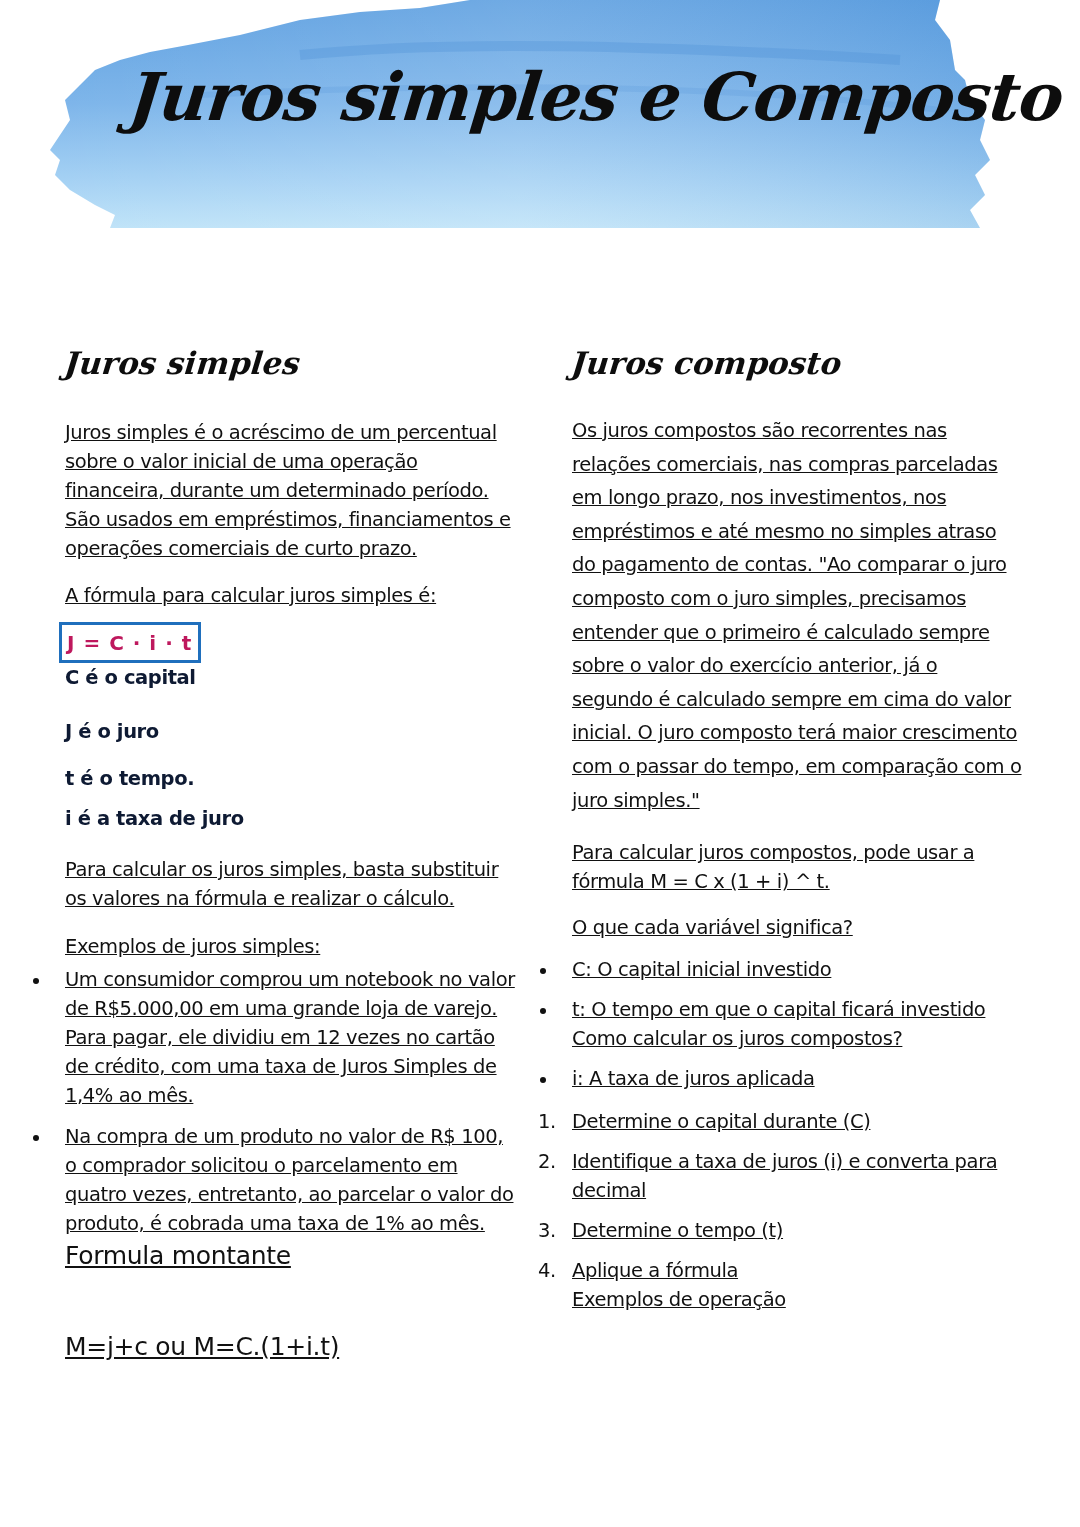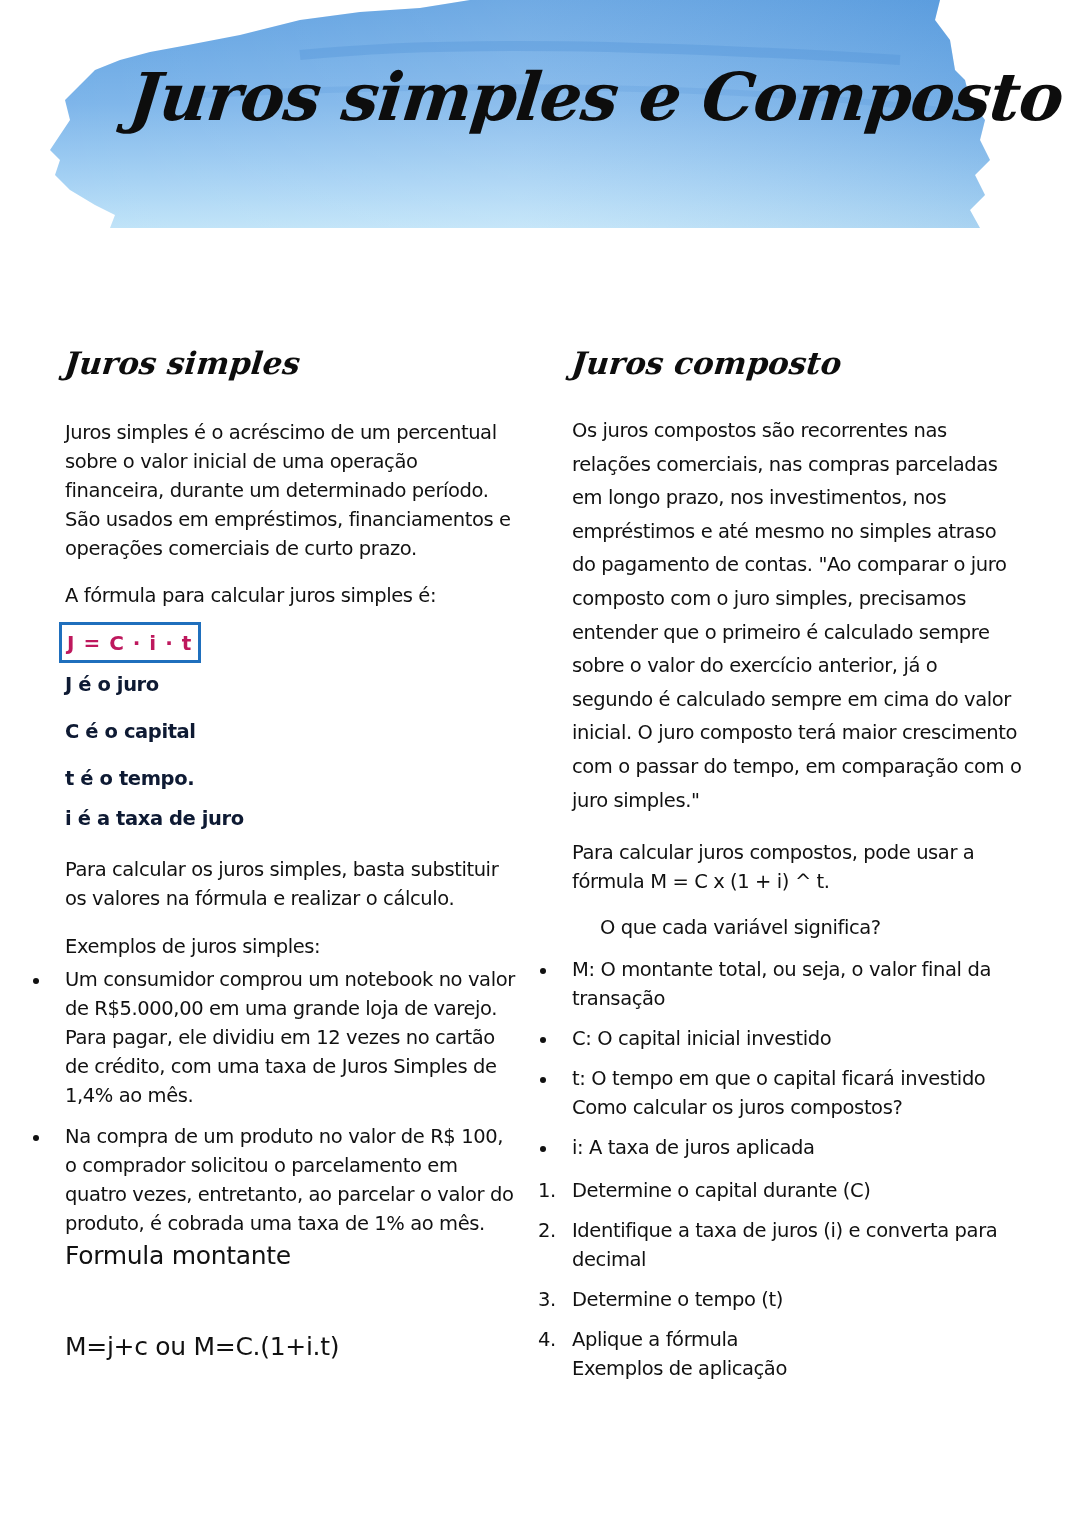--- a/index.html
+++ b/index.html
@@ -21,21 +21,21 @@
   .col-right { left: 572px; width: 450px; }
 
   .section-heading {
     font-family: "DejaVu Serif", serif; font-style: italic; font-weight: bold;
     font-size: 31px; color: #0d0d0d; height: 56px; line-height: 56px;
     transform: skewX(-6deg);
   }
 
   .para {
     font-family: "DejaVu Sans", sans-serif; font-size: 19.5px; line-height: 29px;
-    letter-spacing: -0.4px; color: #111;
+    letter-spacing: -0.4px; color: #111; text-decoration: underline;
   }
   .para-right { line-height: 33.6px; }
 
   .formula-box {
     display: inline-block; border: 3px solid #1f6fbd; padding: 2px 6px 1px 0px;
     margin-left: -6px; padding-left: 5px;
     font-family: "DejaVu Sans", sans-serif; font-weight: bold; font-size: 20px;
     color: #be185d; letter-spacing: 1px; line-height: 32px;
   }
   .var-def {
@@ -87,22 +87,22 @@
   <div class="section-heading">Juros simples</div>
 
   <p class="para" style="margin-top:27px;">Juros simples é o acréscimo de um percentual sobre o valor inicial de uma operação financeira, durante um determinado período. São usados em empréstimos, financiamentos e operações comerciais de curto prazo.</p>
 
   <p class="para" style="margin-top:18px;">A fórmula para calcular juros simples é:</p>
 
   <div style="margin-top:12px; height:40px;">
     <span class="formula-box">J = C · i · t</span>
   </div>
 
+  <div class="var-def" style="height:47px; line-height:32px;">C é o capital</div>
   <div class="var-def" style="margin-top:7px; height:47px; line-height:32px;">J é o juro</div>
-  <div class="var-def" style="height:47px; line-height:32px;">C é o capital</div>
   <div class="var-def" style="height:40px; line-height:32px;">t é o tempo.</div>
   <div class="var-def" style="height:47px; line-height:32px;">i é a taxa de juro</div>
 
   <p class="para" style="margin-top:5px;">Para calcular os juros simples, basta substituir os valores na fórmula e realizar o cálculo.</p>
 
   <p class="para" style="margin-top:19px;">Exemplos de juros simples:</p>
 
   <ul class="bullet-list" style="margin-top:4px;">
     <li class="para">
       <span class="dot"></span>
@@ -119,27 +119,23 @@
   <p class="para big" style="margin-top:55px;">M=j+c ou M=C.(1+i.t)</p>
 </div>
 
 <div class="col col-right">
   <div class="section-heading">Juros composto</div>
 
   <p class="para para-right" style="margin-top:23px;">Os juros compostos são recorrentes nas relações comerciais, nas compras parceladas em longo prazo, nos investimentos, nos empréstimos e até mesmo no simples atraso do pagamento de contas. "Ao comparar o juro composto com o juro simples, precisamos entender que o primeiro é calculado sempre sobre o valor do exercício anterior, já o segundo é calculado sempre em cima do valor inicial. O juro composto terá maior crescimento com o passar do tempo, em comparação com o juro simples."</p>
 
   <p class="para" style="margin-top:21px;">Para calcular juros compostos, pode usar a fórmula M = C x (1 + i) ^ t.</p>
 
-  <p class="para" style="margin-top:17px;margin-left:28px;">O que cada variável significa?</p>
+  <p class="para" style="margin-top:17px;">O que cada variável significa?</p>
 
   <ul class="bullet-list" style="margin-top:13px;">
-    <li class="para">
-      <span class="dot"></span>
-      <span>M: O montante total, ou seja, o valor final da transação</span>
-    </li>
     <li class="para" style="margin-top:11px;">
       <span class="dot"></span>
       <span>C: O capital inicial investido</span>
     </li>
     <li class="para" style="margin-top:11px;">
       <span class="dot"></span>
       <span>t: O tempo em que o capital ficará investido</span>
       <br>
       <span>Como calcular os juros compostos?</span>
     </li>
@@ -159,16 +155,16 @@
       <span>Identifique a taxa de juros (i) e converta para decimal</span>
     </li>
     <li class="para" style="margin-top:11px;">
       <span class="num">3.</span>
       <span>Determine o tempo (t)</span>
     </li>
     <li class="para" style="margin-top:11px;">
       <span class="num">4.</span>
       <span>Aplique a fórmula</span>
       <br>
-      <span>Exemplos de aplicação</span>
+      <span>Exemplos de operação</span>
     </li>
   </ol>
 </div>
 
 </body></html>

